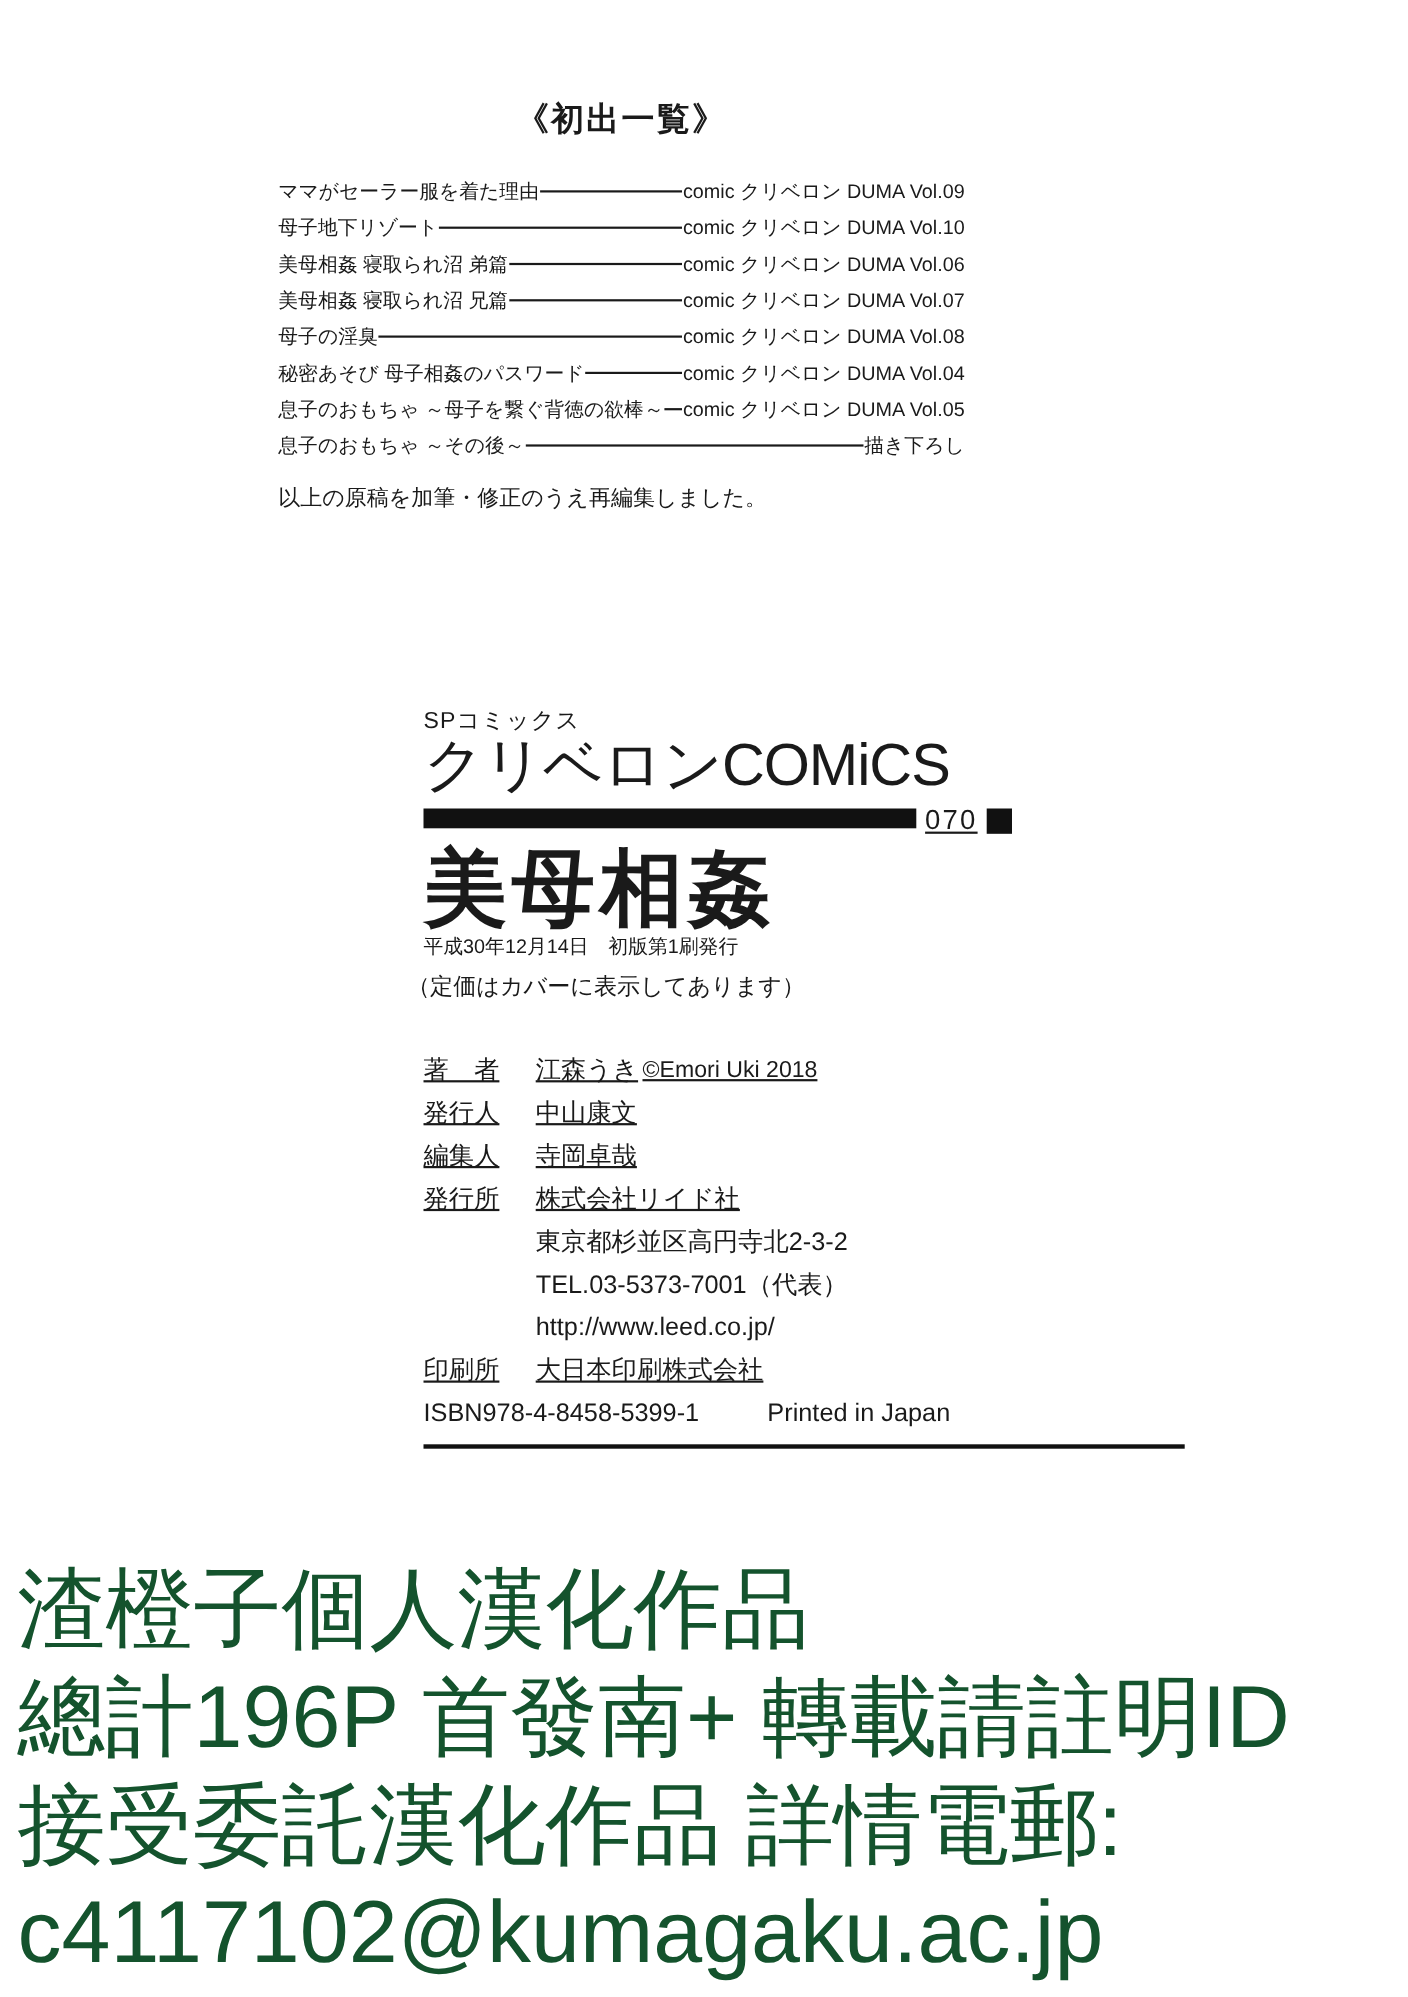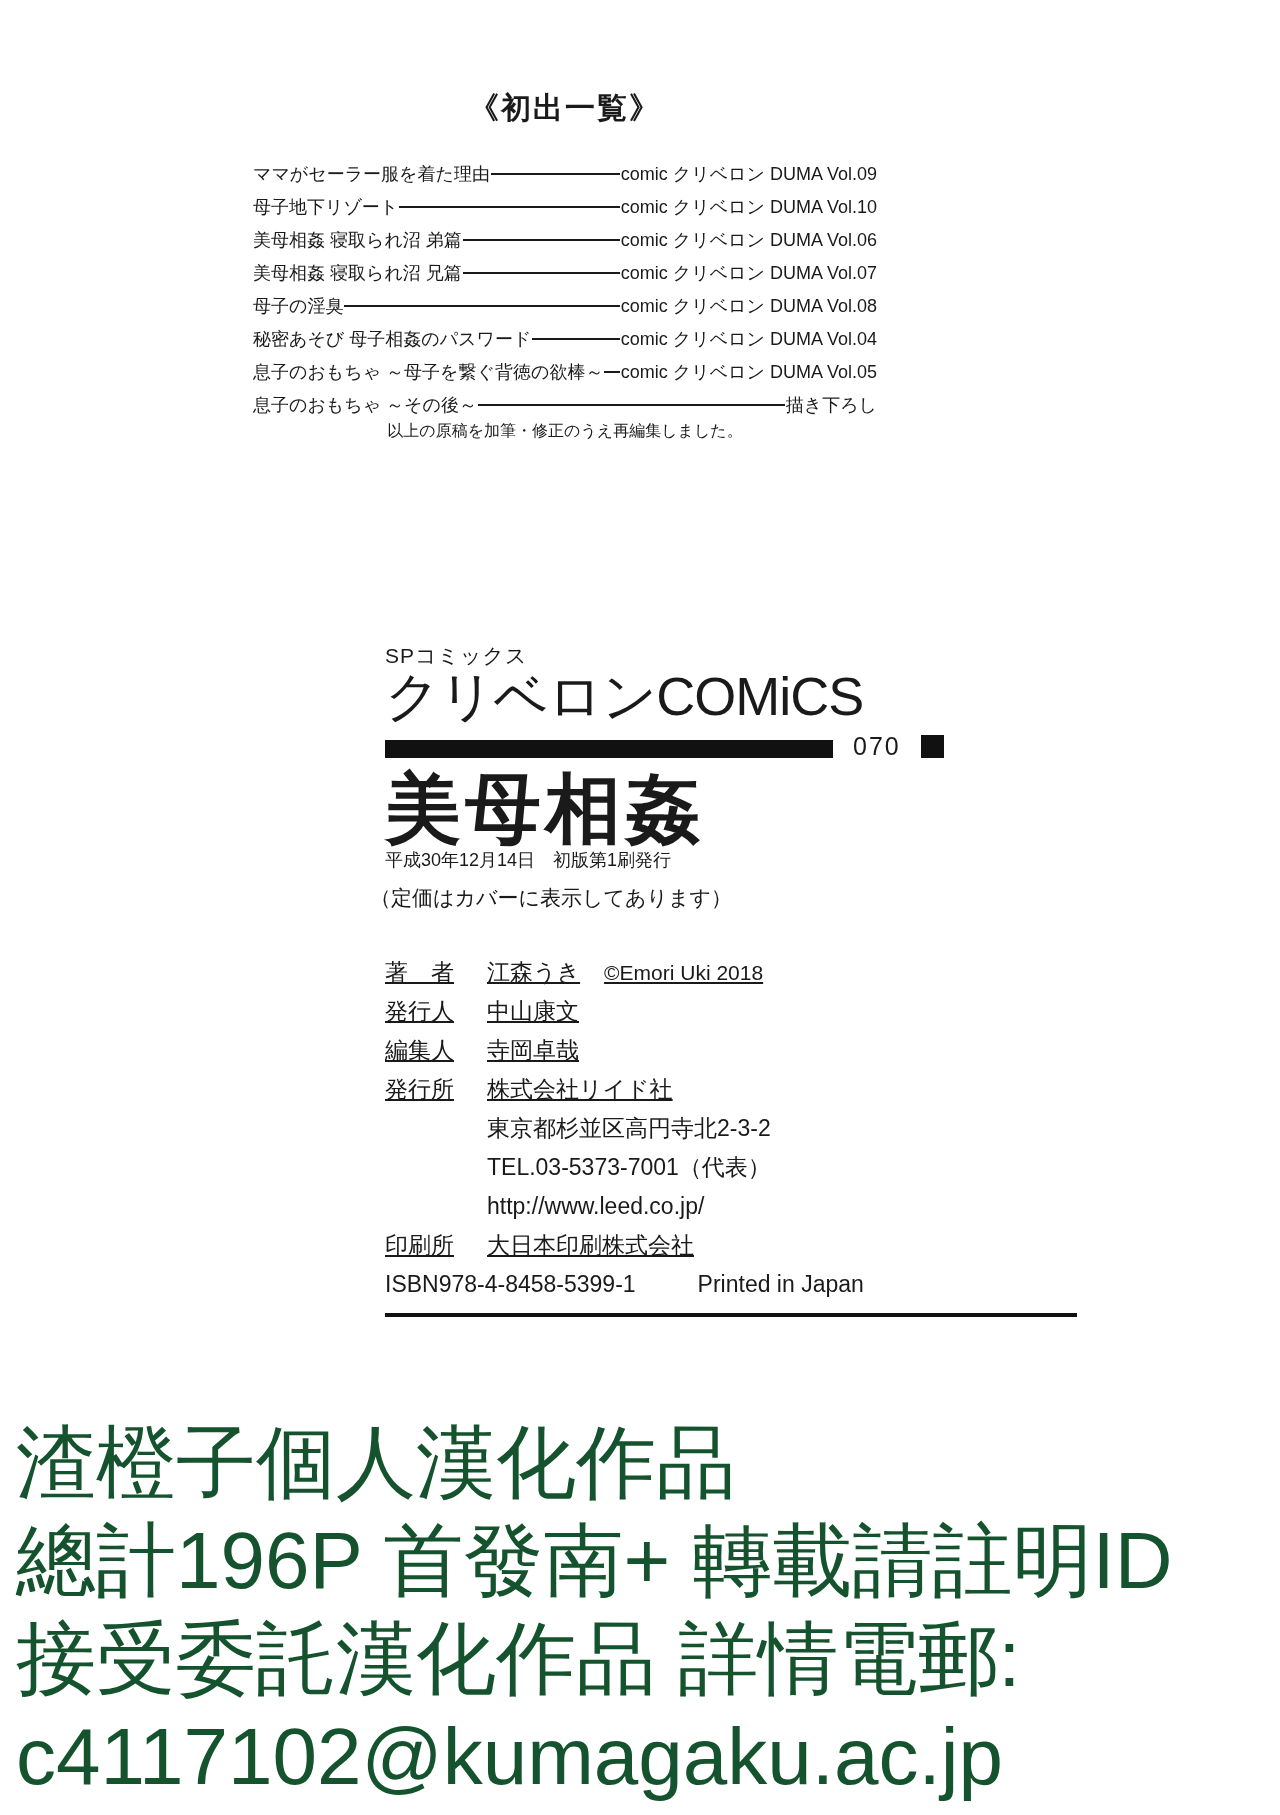--- a/index.html
+++ b/index.html
@@ -19,38 +19,38 @@
     text-align:center; font-size:30px; font-weight:bold;
     letter-spacing:2px; margin-bottom:28px;
   }
   .entry-row {
     display:flex; align-items:center; height:33px;
     font-size:18px; white-space:nowrap;
   }
   .entry-title { flex:none; }
   .leader { flex:1; min-width:8px; height:2px; background:#1a1a1a; margin:0 1px; }
   .entry-source { flex:none; }
-  .shoshutsu-note { text-align:center; font-size:16px; margin-top:0; }
+  .shoshutsu-note { font-size:20px; margin-top:18px; }
 
   
   .colophon { position:absolute; left:385px; top:645px; width:700px; }
   .sp-comics { font-size:21px; line-height:22px; letter-spacing:1px; }
   .logo-large { font-size:54px; line-height:58px; font-weight:normal; letter-spacing:-1px; white-space:nowrap; }
-  .bar-row { display:flex; align-items:flex-end; gap:20px; margin-top:10px; }
+  .bar-row { display:flex; align-items:flex-start; gap:8px; margin-top:10px;text-decoration:underline; }
   .bar { width:448px; height:18px; background:#111; }
   .bar-num { font-size:25px; letter-spacing:2px; line-height:23px; }
   .bar-square { width:23px; height:23px; background:#111; }
   .book-title { margin-top:12px; font-size:76px; line-height:78px; font-weight:900; letter-spacing:4px; white-space:nowrap; }
   .edition { margin-top:0; font-size:18px; line-height:24px; }
   .price-note { margin-top:15px; margin-left:-15px; font-size:21px; line-height:21px; }
 
   .credits { margin-top:45px; font-size:23px; }
   .credit-row { display:flex; align-items:flex-end; line-height:39px; white-space:nowrap;text-decoration:underline; }
   .credit-label { width:102px; flex:none; }
-  .credit-extra { font-size:21px; margin-left:24px; }
+  .credit-extra { font-size:21px; margin-left:4px; }
   .pub-details { padding-left:102px; font-size:23px; }
   .pub-details div { line-height:39px; white-space:nowrap; }
   .isbn-row { display:flex; gap:62px; font-size:23px; line-height:39px; white-space:nowrap; }
   .rule { margin-top:9px; width:692px; height:4px; background:#111; }
 
   
   .translator {
     position:absolute; left:16px; top:1414px;
     font-size:80px; line-height:98px; color:#14532d;
     white-space:nowrap;

